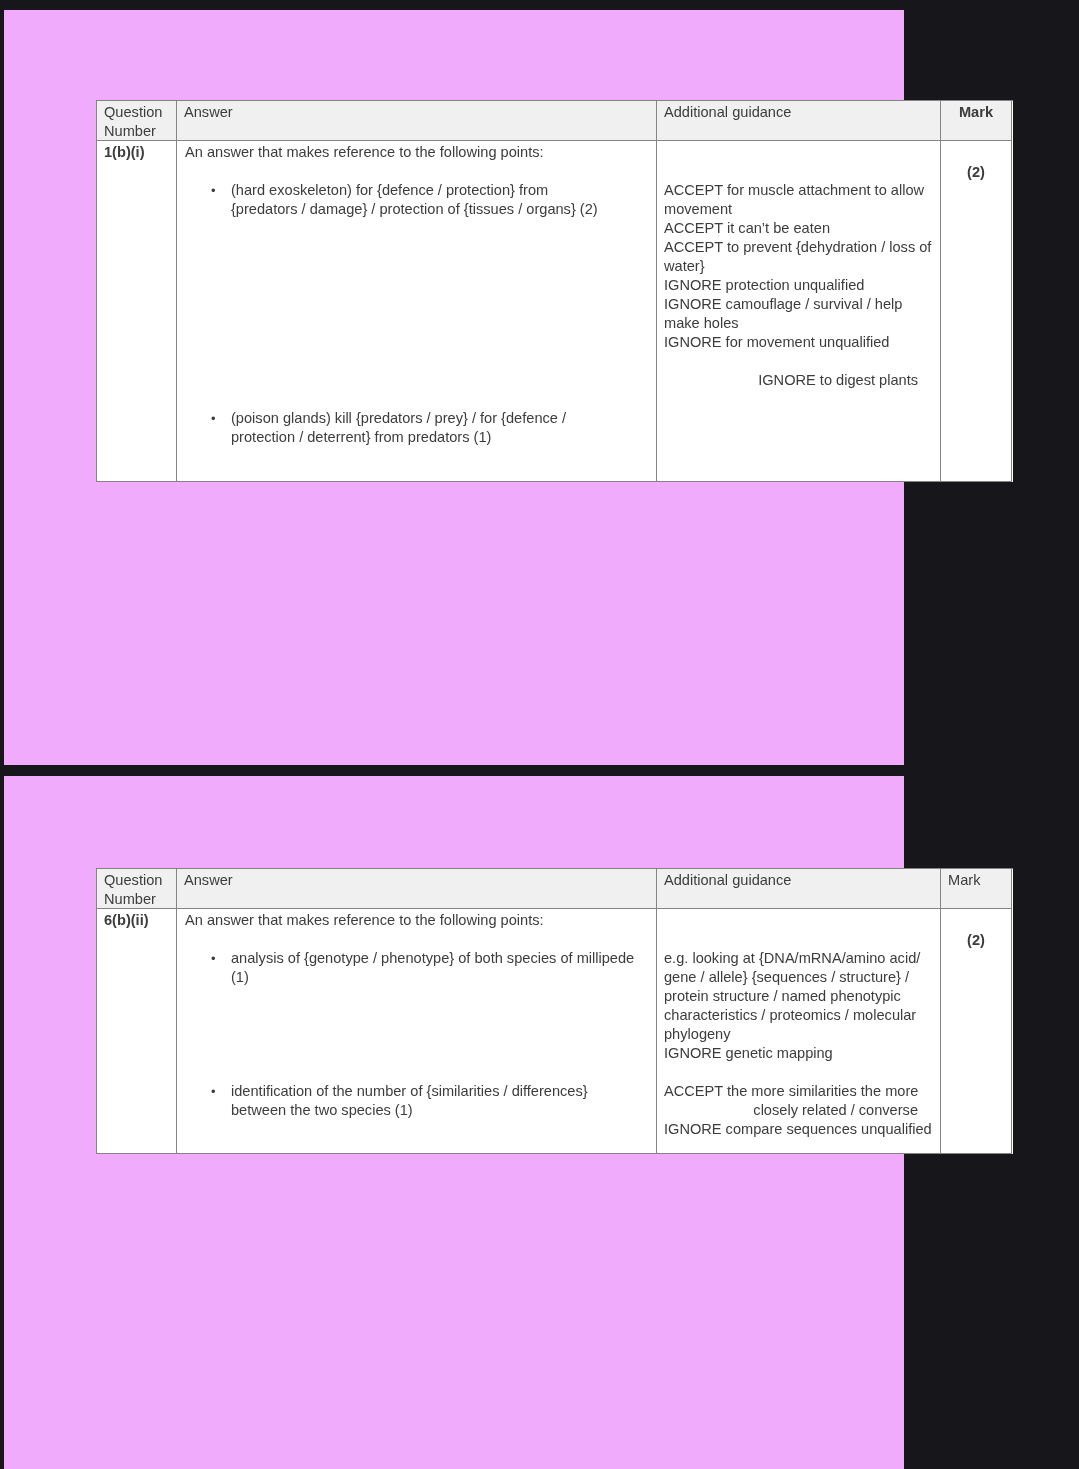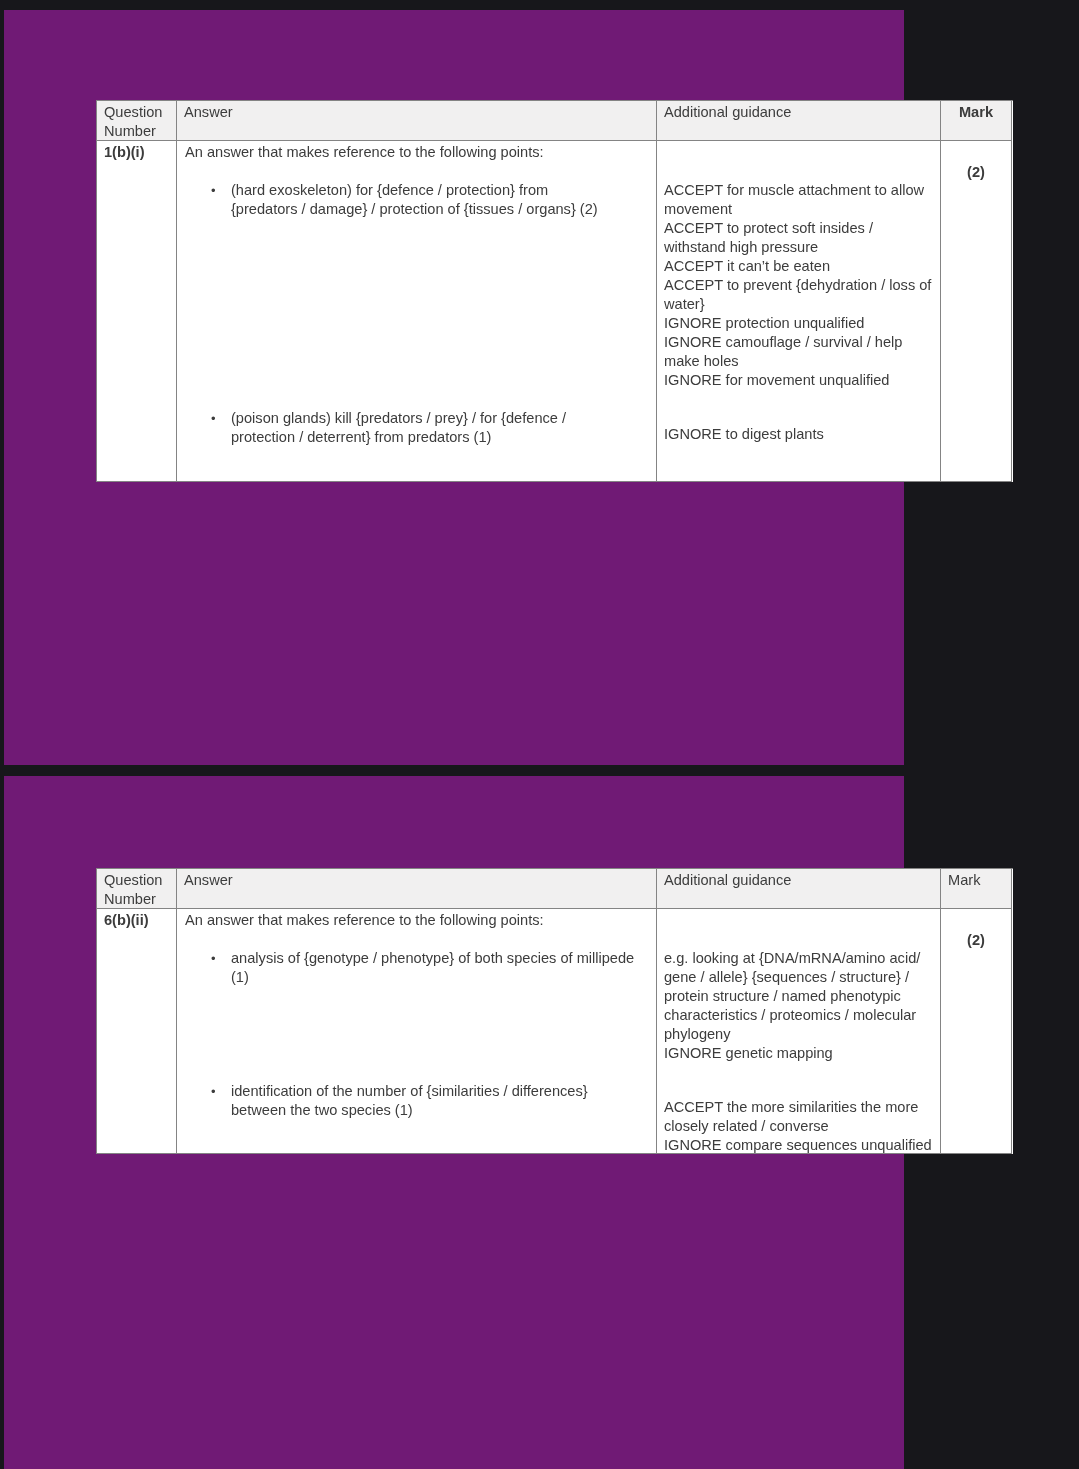--- a/index.html
+++ b/index.html
@@ -10,21 +10,21 @@
     overflow:hidden;
     font-family:"Liberation Sans", sans-serif;
     color:#3c3c3c;
   }
   .frame-bar { position:absolute; background:#17171b; }
   .bar-top   { left:0; top:0; width:1079px; height:10px; }
   .bar-mid   { left:0; top:765px; width:1079px; height:11px; }
   .bar-left  { left:0; top:0; width:4px; height:1469px; }
   .bar-right { right:0; top:0; width:6px; height:1469px; }
 
-  .page { position:absolute; left:4px; width:900px; background:#701a75; }
+  .page { position:absolute; left:4px; width:900px; background:#f0abfc; }
   .page-1 { top:10px;  height:755px; }
   .page-2 { top:776px; height:693px; }
 
   .ms-table {
     position:absolute; left:92px; width:916px;
     display:grid;
     grid-template-columns:80px 480px 284px 71px;
     border-top:1px solid #848484;
     border-left:1px solid #848484;
     font-size:14.6px; line-height:19px;
@@ -49,21 +49,21 @@
   .dot { width:20px; flex:none; font-size:13px; }
   .btext { white-space:pre; }
   .t1 .bullet-1 { margin-top:19px; }
   .t1 .bullet-2 { margin-top:190px; }
   .t2 .bullet-1 { margin-top:19px; }
   .t2 .bullet-2 { margin-top:95px; }
 
   .guidance-cell { padding:2px 22px 0 7px; }
   .g-entry { white-space:pre; }
   .g-first  { margin-top:38px; }
-  .g-second { margin-top:35px; }
+  .g-second { margin-top:19px;text-align:right; }
 
   .mark-cell { text-align:center; font-weight:bold; padding-top:22px; }
 </style>
 </head>
 <body>
 
 <div class="frame-bar bar-top"></div>
 <div class="frame-bar bar-mid"></div>
 <div class="frame-bar bar-left"></div>
 <div class="frame-bar bar-right"></div>
@@ -88,22 +88,20 @@
         <span class="dot">•</span>
         <span class="btext">(poison glands) kill {predators / prey} / for {defence /
 protection / deterrent} from predators (1)</span>
       </div>
     </div>
 
     <div class="cell guidance-cell">
       <div class="gblock g-first">
         <div class="g-entry">ACCEPT for muscle attachment to allow
 movement</div>
-        <div class="g-entry">ACCEPT to protect soft insides /
-withstand high pressure</div>
         <div class="g-entry">ACCEPT it can’t be eaten</div>
         <div class="g-entry">ACCEPT to prevent {dehydration / loss of
 water}</div>
         <div class="g-entry">IGNORE protection unqualified</div>
         <div class="g-entry">IGNORE camouflage / survival / help
 make holes</div>
         <div class="g-entry">IGNORE for movement unqualified</div>
       </div>
       <div class="gblock g-second">
         <div class="g-entry">IGNORE to digest plants</div>

